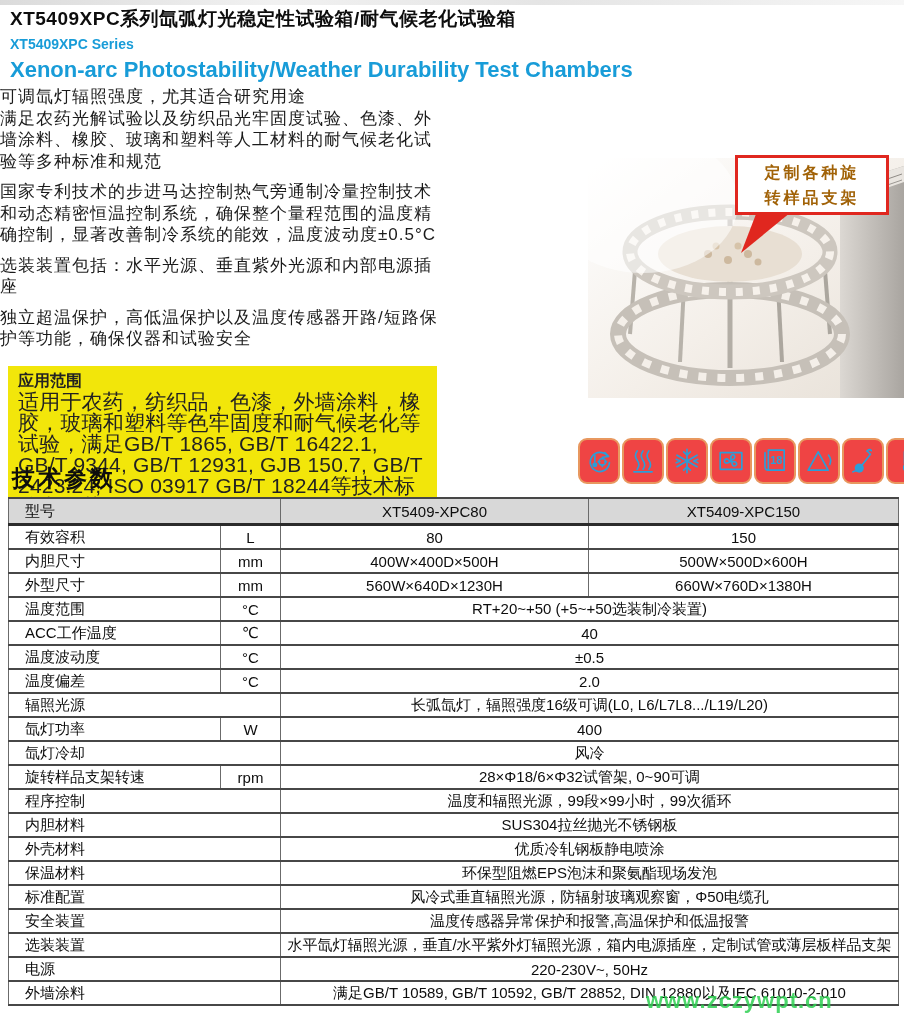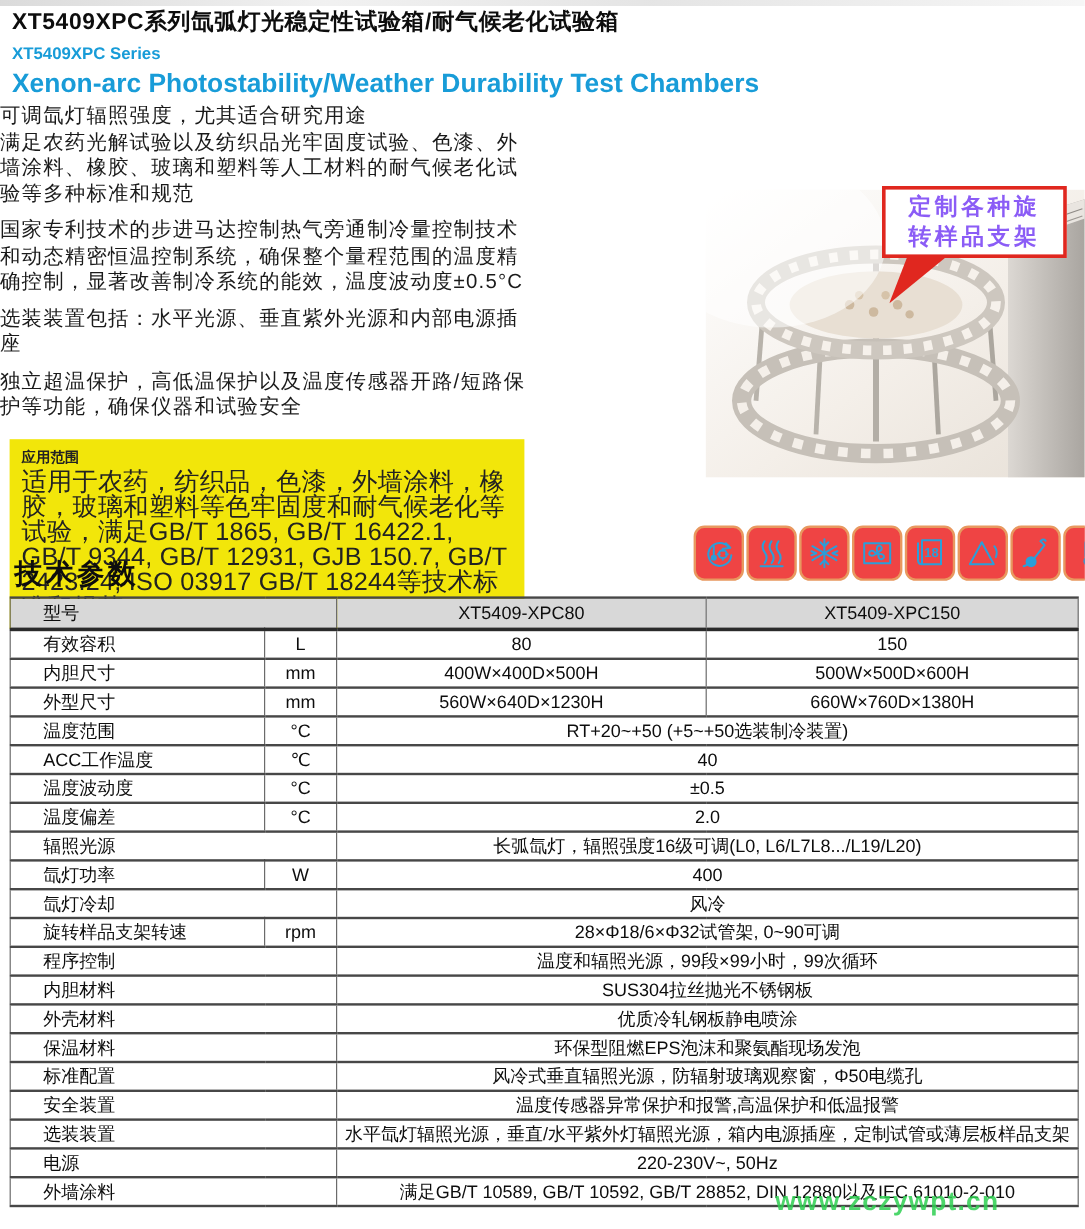--- a/index.html
+++ b/index.html
@@ -16,52 +16,52 @@
   .title-en{font-size:22px;font-weight:bold;color:#189cd8;line-height:25px;}
   .left-col{position:absolute;top:86px;left:0;width:448px;}
   .left-col p{
     margin:0 0 9px 0;font-size:17px;line-height:21.5px;letter-spacing:1px;
     color:#1a1a1a;white-space:pre-line;
   }
   .app-box{
     position:absolute;top:366px;left:8px;width:409px;background:#f2e60a;
     padding:5px 10px 7px 10px;
   }
-  .app-box .app-title{font-size:12px;font-weight:bold;color:#222;line-height:20px;}
+  .app-box .app-title{font-size:16px;font-weight:bold;color:#222;line-height:20px;}
   .app-box .app-body{font-size:21px;color:#222;line-height:21px;letter-spacing:.2px;}
   .tech-heading{position:absolute;top:463px;left:12px;font-size:23px;font-weight:bold;
     letter-spacing:3px;color:#0d0d0d;}
   
   .photo-wrap{position:absolute;top:158px;left:588px;width:316px;height:240px;}
   
   .callout{
     position:absolute;top:155px;left:735px;width:148px;height:54px;
     background:#ffffff;border:3px solid #e0271f;display:flex;flex-direction:column;
     align-items:center;justify-content:center;z-index:3;
   }
-  .callout span{font-size:19px;font-weight:bold;color:#8b5cf6;letter-spacing:3px;line-height:25px;}
+  .callout span{font-size:16px;font-weight:bold;color:#a16207;letter-spacing:3px;line-height:25px;}
   .callout-pointer{
     position:absolute;top:211px;left:741px;width:54px;height:42px;background:#e0271f;
     clip-path:polygon(30% 0, 95% 0, 0 100%);z-index:2;
   }
   
   .icon-row{position:absolute;top:438px;left:578px;display:flex;}
   .icon-box{
     width:38px;height:42px;border:2px solid #e8985f;border-radius:9px;background:#ef4444;
     margin-right:2px;display:flex;align-items:center;justify-content:center;
   }
   .icon-box svg{stroke:#2b9ed9;fill:none;stroke-width:2;stroke-linecap:round;stroke-linejoin:round;}
   
   .spec-table{position:absolute;top:497px;left:8px;}
   table{border-collapse:collapse;table-layout:fixed;width:890px;}
   td{
     border:1px solid #6b6b6b;border-top:2px solid #474747;border-bottom:2px solid #474747;
     font-size:15px;height:20px;padding:1px 4px;color:#0d0d0d;overflow:hidden;white-space:nowrap;
   }
-  td.label{text-align:left;padding-left:27px;}
+  td.label{text-align:left;padding-left:16px;}
   td.unit,td.val{text-align:center;}
   tr.header-row td{background:#d8d8d8;border-bottom:3px solid #2b2b2b;height:22px;}
   .watermark{
     position:absolute;top:988px;left:646px;font-size:22px;font-weight:bold;
     color:#2fd052;opacity:.85;letter-spacing:1px;z-index:5;
   }
 </style>
 </head>
 <body>
 

